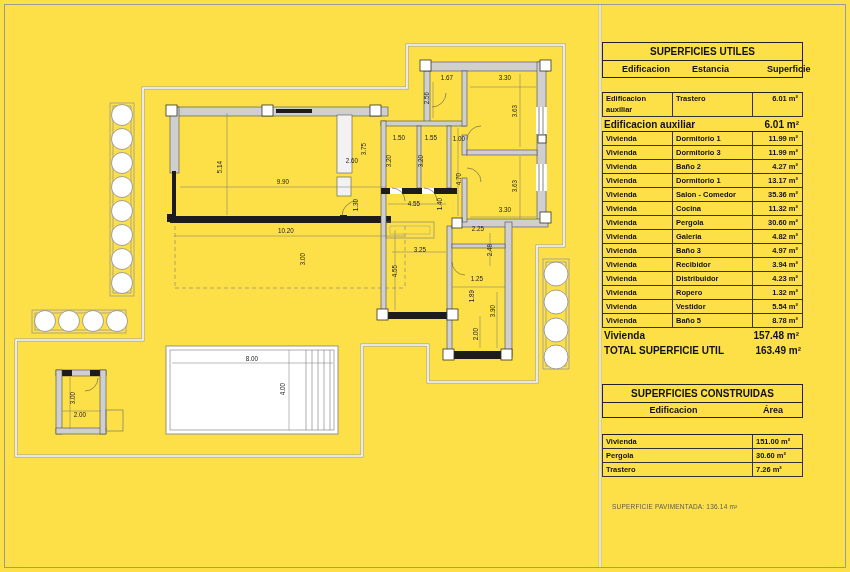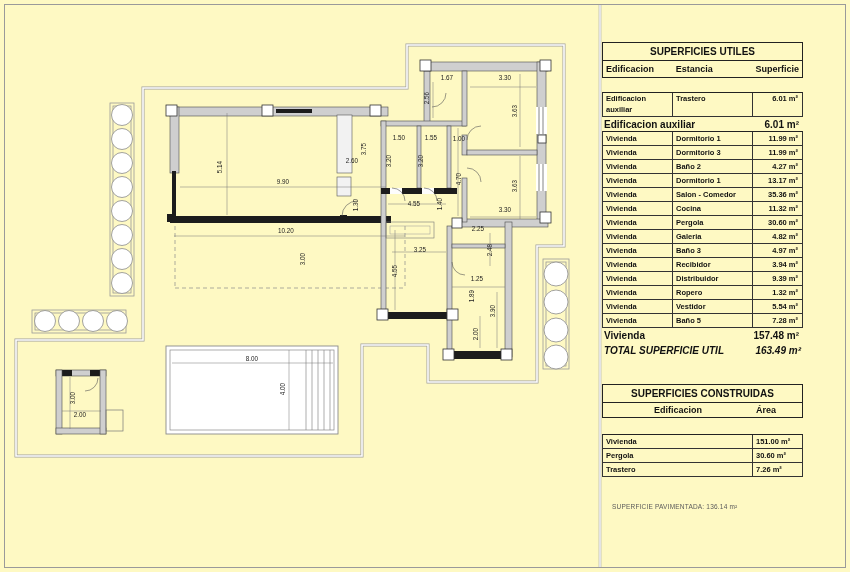--- a/index.html
+++ b/index.html
@@ -1,41 +1,41 @@
 <!DOCTYPE html>
 <html><head>
 <meta charset="utf-8">
 <style>
   html,body{margin:0;padding:0;background:#e8e8e8;}
-  #screen{position:relative;width:850px;height:572px;background:#fef9c3;overflow:hidden;
+  #screen{position:relative;width:850px;height:572px;background:#fde047;overflow:hidden;
           font-family:"Liberation Sans",sans-serif;color:#111;}
   #page-border{position:absolute;left:4px;top:4px;width:840px;height:562px;border:1px solid #9a9a9a;}
   #plan-svg{position:absolute;left:0;top:0;}
 
   
   .tbl{position:absolute;left:602px;width:201px;font-weight:bold;color:#111;}
   .tbl .titlebox{border:1.5px solid #222;}
   .tbl .title{height:17px;line-height:17px;text-align:center;font-size:10px;letter-spacing:0;}
   .tbl .headrow{display:flex;border-top:1px solid #222;height:16px;line-height:16px;font-size:9px;}
-  .hc{padding:0 3px;box-sizing:border-box;}
+  .hc{padding:0 19px;box-sizing:border-box;}
   .hc0{width:70px;} .hc1{width:80px;} .hc2{flex:1;text-align:right;}
   .grid{border:1px solid #333;border-top:1.2px solid #222;}
   .trow{display:flex;align-items:stretch;font-size:7.5px;}
   .trow + .trow{border-top:1px solid #333;}
   .trow .c{padding:1px 3px;box-sizing:border-box;line-height:11px;}
   .g3 .c0{width:70px;border-right:1px solid #333;}
   .g3 .c1{width:80px;border-right:1px solid #333;}
   .g3 .c2{flex:1;text-align:right;padding-right:4px;}
   .g2 .c0{width:150px;border-right:1px solid #333;}
   .g2 .c1{flex:1;text-align:left;padding-right:4px;}
   .auxrow .c{line-height:10.5px;}
   .subtotal{display:flex;justify-content:space-between;font-size:10px;
             padding:2px 2px 1px 2px;}
   .subtotal .val{padding-right:2px;}
-  .totalrow{display:flex;justify-content:space-between;font-size:10px;padding:3px 2px 0 2px;font-style:italic;}
+  .totalrow{display:flex;justify-content:space-between;font-size:10px;padding:3px 2px 0 2px;}
   .gap{height:14px;}
   #footer-note{position:absolute;left:612px;top:503px;font-size:6.5px;color:#5a5a5a;
                font-weight:normal;letter-spacing:.2px;}
 
   
   .wall-g{fill:#cfcfcf;stroke:#4a4a4a;stroke-width:.6;}
   .wall-b{fill:#1c1c1c;stroke:none;}
   .col-sq{fill:#fff;stroke:#333;stroke-width:.8;}
   .arc{fill:none;stroke:#555;stroke-width:.6;}
   .tree{fill:#fff;stroke:#8a8a8a;stroke-width:.8;}
@@ -313,36 +313,36 @@
           <div class="c c2">4.97 m²</div>
         </div>
         <div class="trow">
           <div class="c c0">Vivienda</div>
           <div class="c c1">Recibidor</div>
           <div class="c c2">3.94 m²</div>
         </div>
         <div class="trow">
           <div class="c c0">Vivienda</div>
           <div class="c c1">Distribuidor</div>
-          <div class="c c2">9.39 m²</div>
+          <div class="c c2">4.23 m²</div>
         </div>
         <div class="trow">
           <div class="c c0">Vivienda</div>
           <div class="c c1">Ropero</div>
           <div class="c c2">1.32 m²</div>
         </div>
         <div class="trow">
           <div class="c c0">Vivienda</div>
           <div class="c c1">Vestidor</div>
           <div class="c c2">5.54 m²</div>
         </div>
         <div class="trow">
           <div class="c c0">Vivienda</div>
           <div class="c c1">Baño 5</div>
-          <div class="c c2">7.28 m²</div>
+          <div class="c c2">8.78 m²</div>
         </div>
       </div>
     <div class="subtotal">
       <span>Vivienda</span>
       <span class="val">157.48 m²</span>
     </div>
     <div class="totalrow">
       <span>TOTAL SUPERFICIE UTIL</span>
       <span>163.49 m²</span>
     </div>

